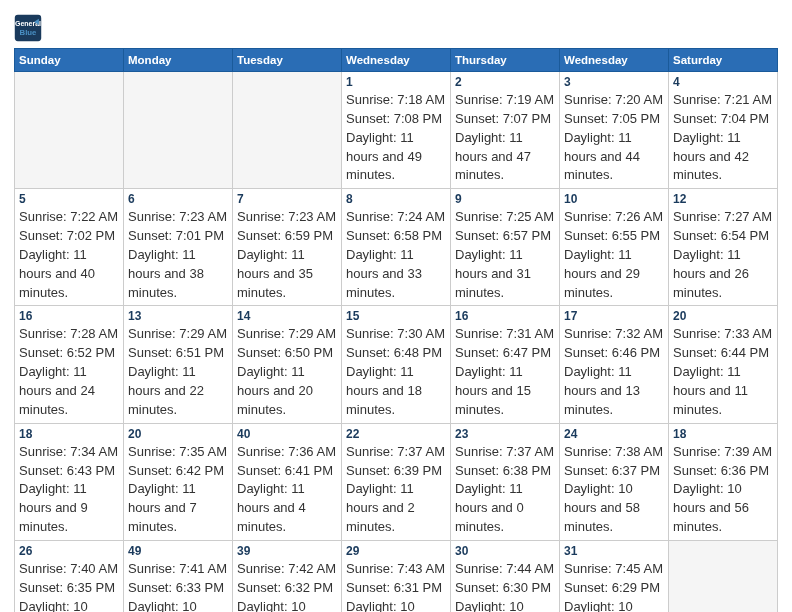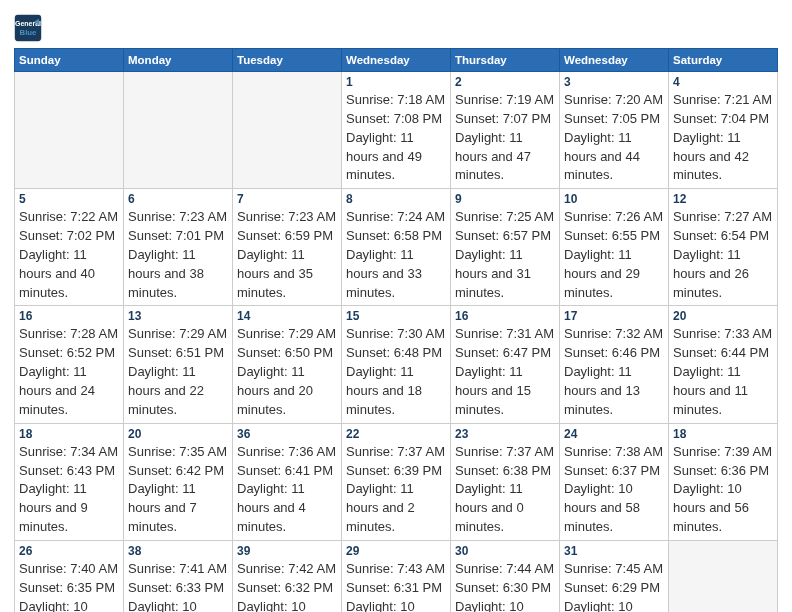--- a/index.html
+++ b/index.html
@@ -202,21 +202,21 @@
         <tr>
           <td>
             <div class="day-number">18</div>
             <div class="day-detail">Sunrise: 7:34 AM<br>Sunset: 6:43 PM<br>Daylight: 11 hours and 9 minutes.</div>
           </td>
           <td>
             <div class="day-number">20</div>
             <div class="day-detail">Sunrise: 7:35 AM<br>Sunset: 6:42 PM<br>Daylight: 11 hours and 7 minutes.</div>
           </td>
           <td>
-            <div class="day-number">36</div>
+            <div class="day-number">40</div>
             <div class="day-detail">Sunrise: 7:36 AM<br>Sunset: 6:41 PM<br>Daylight: 11 hours and 4 minutes.</div>
           </td>
           <td>
             <div class="day-number">22</div>
             <div class="day-detail">Sunrise: 7:37 AM<br>Sunset: 6:39 PM<br>Daylight: 11 hours and 2 minutes.</div>
           </td>
           <td>
             <div class="day-number">23</div>
             <div class="day-detail">Sunrise: 7:37 AM<br>Sunset: 6:38 PM<br>Daylight: 11 hours and 0 minutes.</div>
           </td>
@@ -228,21 +228,21 @@
             <div class="day-number">18</div>
             <div class="day-detail">Sunrise: 7:39 AM<br>Sunset: 6:36 PM<br>Daylight: 10 hours and 56 minutes.</div>
           </td>
         </tr>
         <tr>
           <td>
             <div class="day-number">26</div>
             <div class="day-detail">Sunrise: 7:40 AM<br>Sunset: 6:35 PM<br>Daylight: 10 hours and 54 minutes.</div>
           </td>
           <td>
-            <div class="day-number">38</div>
+            <div class="day-number">49</div>
             <div class="day-detail">Sunrise: 7:41 AM<br>Sunset: 6:33 PM<br>Daylight: 10 hours and 52 minutes.</div>
           </td>
           <td>
             <div class="day-number">39</div>
             <div class="day-detail">Sunrise: 7:42 AM<br>Sunset: 6:32 PM<br>Daylight: 10 hours and 50 minutes.</div>
           </td>
           <td>
             <div class="day-number">29</div>
             <div class="day-detail">Sunrise: 7:43 AM<br>Sunset: 6:31 PM<br>Daylight: 10 hours and 48 minutes.</div>
           </td>

